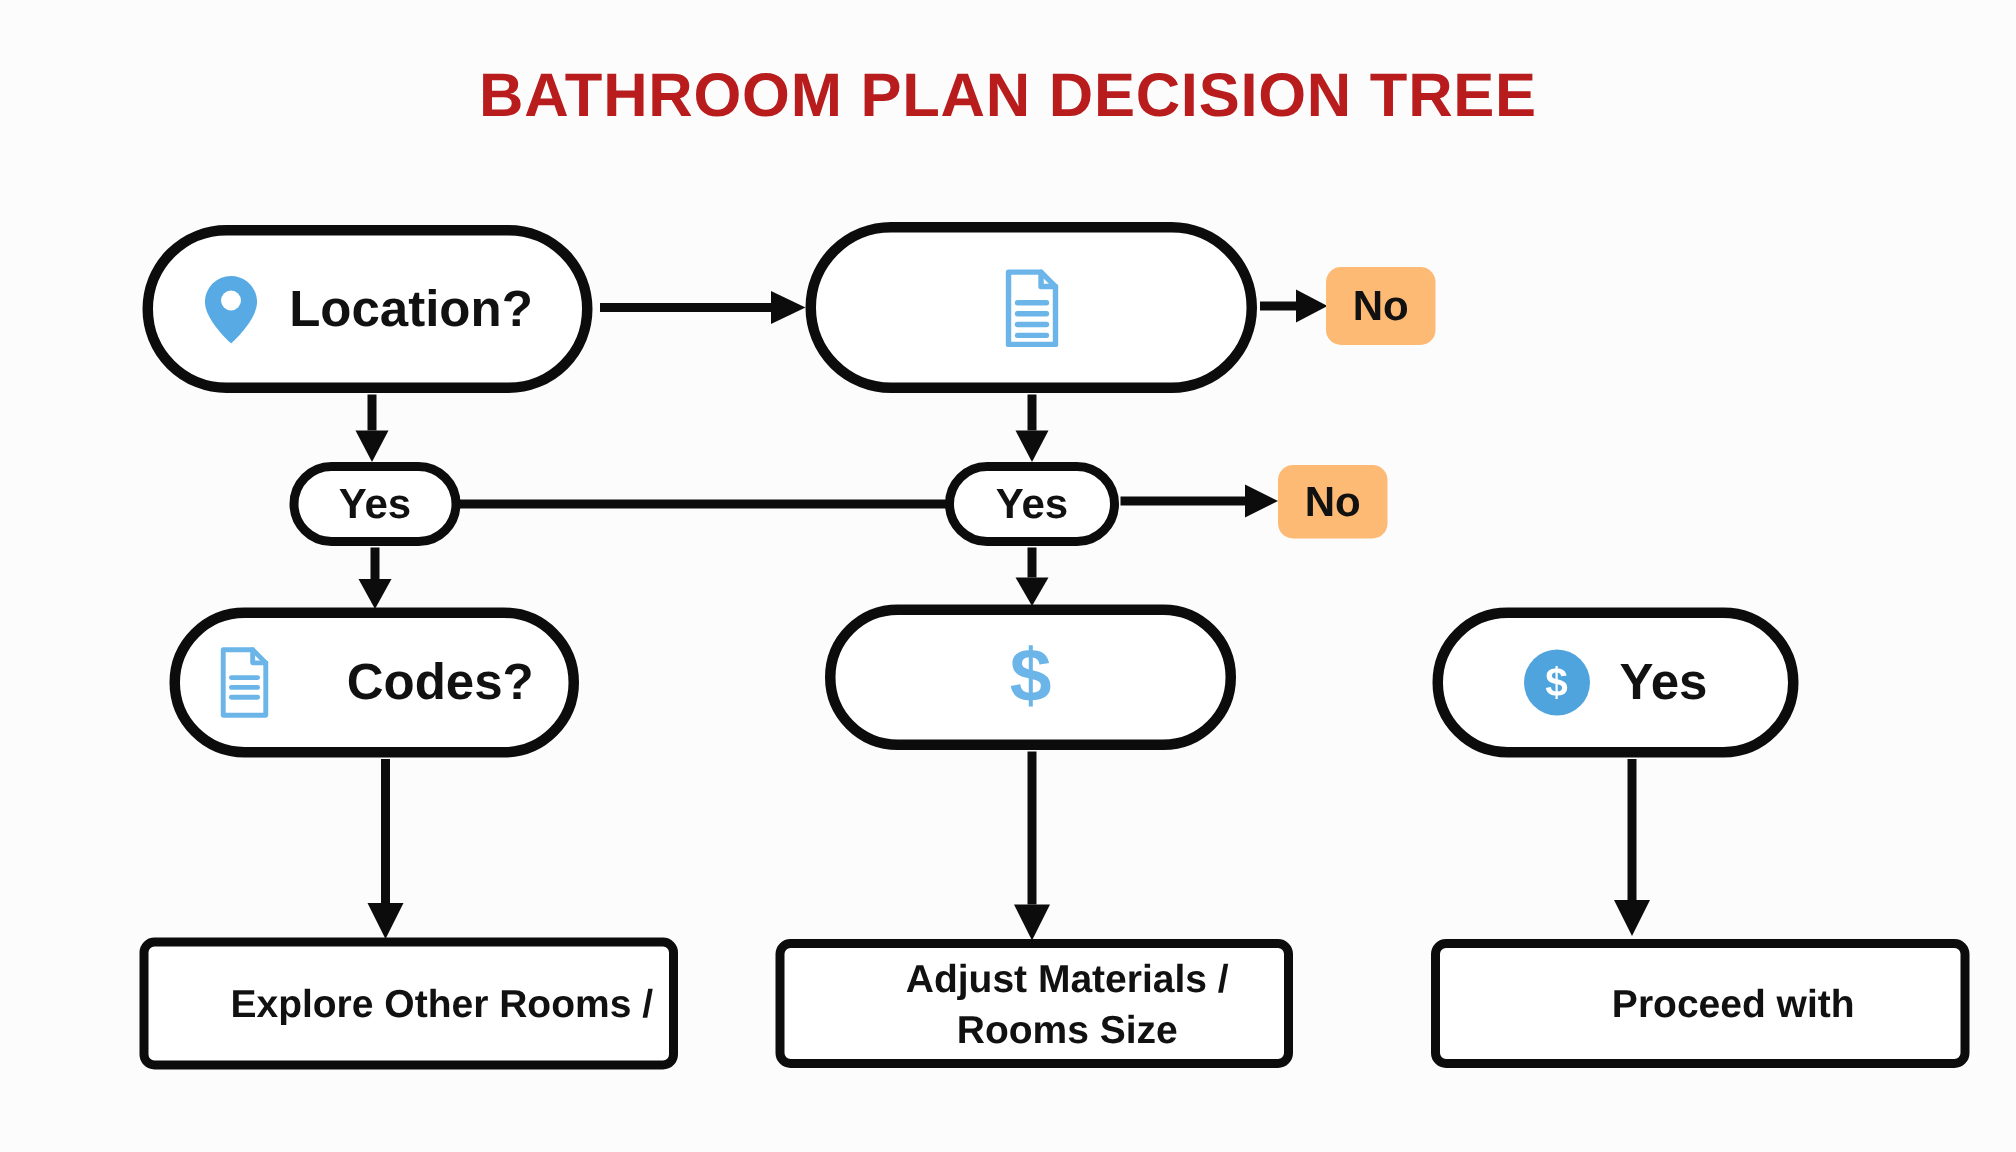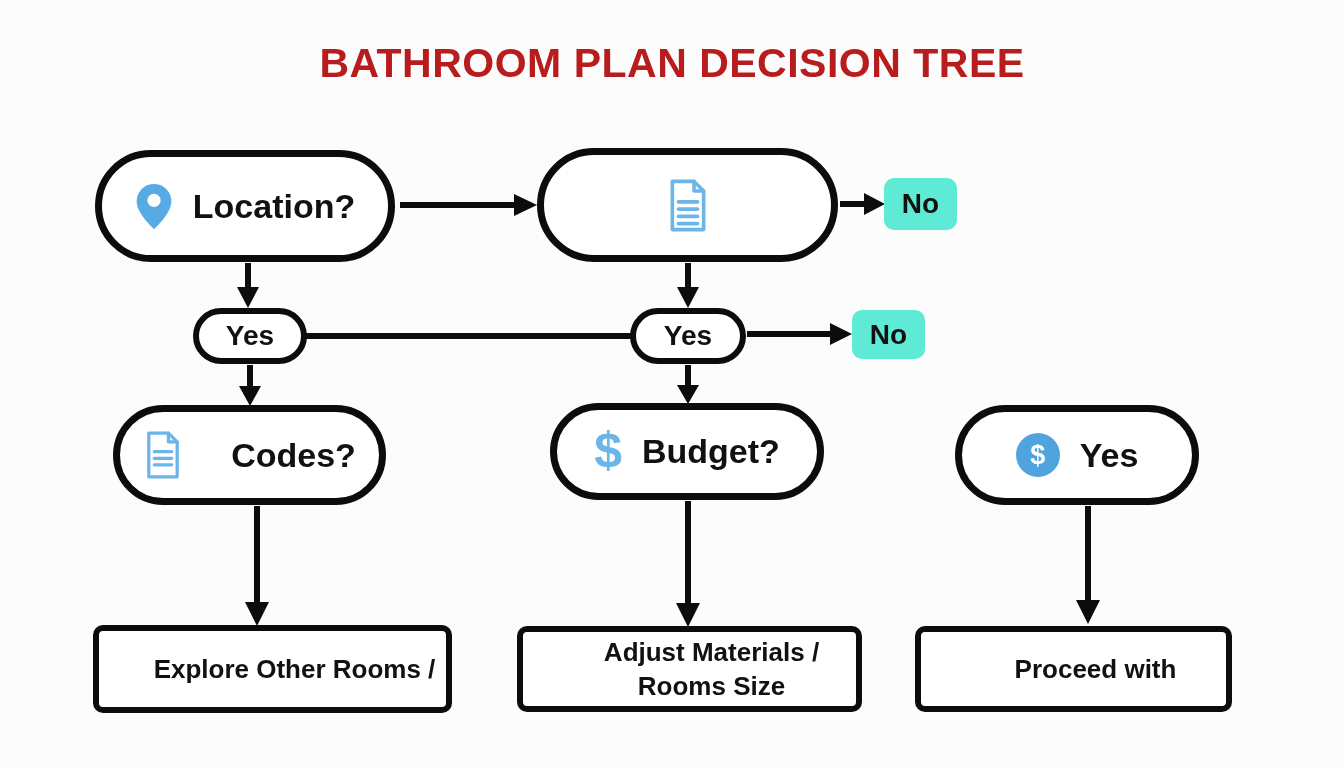--- a/index.html
+++ b/index.html
@@ -38,21 +38,21 @@
     background: #fff;
     border: 6px solid #0c0c0c;
     border-radius: 32px;
     display: flex; align-items: center; justify-content: center;
     box-sizing: border-box;
     font-weight: 700; font-size: 28px; color: #111;
   }
 
   .badge {
     position: absolute;
-    background: #5eead4;
+    background: #fdba74;
     border-radius: 10px;
     display: flex; align-items: center; justify-content: center;
     font-weight: 700; font-size: 28px; color: #111;
     box-sizing: border-box;
   }
 
   .outcome {
     position: absolute;
     background: #fff;
     border: 6px solid #0c0c0c;
@@ -82,21 +82,21 @@
   #node-document  { left: 537px; top: 148px; width: 301px; height: 114px; }
   #node-no-top    { left: 884px; top: 178px; width: 73px;  height: 52px; }
   #node-yes-left  { left: 193px; top: 308px; width: 114px; height: 56px; }
   #node-yes-mid   { left: 630px; top: 308px; width: 116px; height: 56px; }
   #node-no-mid    { left: 852px; top: 310px; width: 73px;  height: 49px; }
   #node-codes     { left: 113px; top: 405px; width: 273px; height: 100px; gap: 48px; }
   #node-budget    { left: 550px; top: 403px; width: 274px; height: 97px; }
   #node-yes-right { left: 955px; top: 405px; width: 244px; height: 100px; }
   #node-outcome-left  { left: 93px;  top: 625px; width: 359px; height: 88px; }
   #node-outcome-mid   { left: 517px; top: 626px; width: 345px; height: 86px; }
-  #node-outcome-right { left: 915px; top: 626px; width: 317px; height: 86px; }
+  #node-outcome-right { left: 954px; top: 626px; width: 359px; height: 86px; }
 </style>
 </head>
 <body>
 
 <div class="canvas">
 
   <div class="title">BATHROOM PLAN DECISION TREE</div>
 
   <svg class="connector-layer" width="1344" height="768" viewBox="0 0 1344 768" stroke="#0c0c0c" stroke-width="6" fill="#0c0c0c">
     <g>
@@ -181,21 +181,20 @@
         <line x1="10" y1="19" x2="26" y2="19"></line>
         <line x1="10" y1="25" x2="26" y2="25"></line>
         <line x1="10" y1="31" x2="26" y2="31"></line>
       </svg>
     </span>
     <span class="pill-label">Codes?</span>
   </div>
 
   <div class="pill" id="node-budget">
     <span class="icon dollar-glyph">$</span>
-    <span class="pill-label">Budget?</span>
   </div>
 
   <div class="pill" id="node-yes-right">
     <span class="icon dollar-circle">$</span>
     <span class="pill-label">Yes</span>
   </div>
 
   <div class="outcome" id="node-outcome-left">
     <span>Explore Other Rooms /</span>
   </div>

